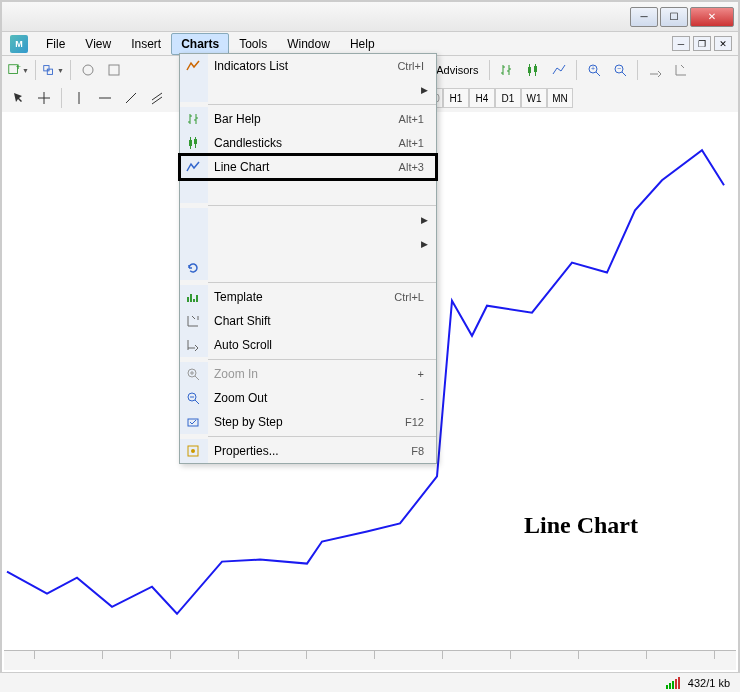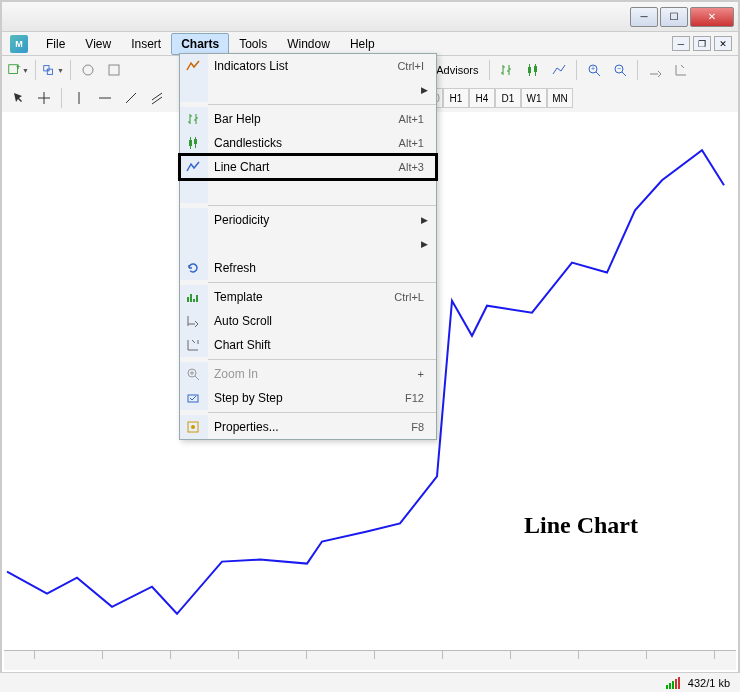--- a/index.html
+++ b/index.html
@@ -260,72 +260,81 @@
       </span>
       <span class="dd-label">Line Chart</span>
       <span class="dd-shortcut">Alt+3</span>
     </div>
     <div class="dd-item">
       <span class="dd-icon"></span>
     </div>
     <div class="dd-sep"></div>
     <div class="dd-item">
       <span class="dd-icon"></span>
-      <span class="dd-label">Periodicity</span>
       <span class="dd-submenu">▶</span>
     </div>
     <div class="dd-item">
       <span class="dd-icon"></span>
       <span class="dd-submenu">▶</span>
     </div>
     <div class="dd-item">
       <span class="dd-icon">
         <svg class="ico" viewBox="0 0 16 16">
           <path d="M4 8a4 4 0 1 1 1.2 2.8M4 8V5M4 8h3" stroke="#36c" fill="none" stroke-width="1.5"></path>
         </svg>
       </span>
-      <span class="dd-label">Refresh</span>
     </div>
     <div class="dd-sep"></div>
     <div class="dd-item">
       <span class="dd-icon">
         <svg class="ico" viewBox="0 0 16 16">
           <path d="M3 13V8M6 13V5M9 13V10M12 13V6" stroke="#393" stroke-width="2"></path>
         </svg>
       </span>
       <span class="dd-label">Template</span>
       <span class="dd-shortcut">Ctrl+L</span>
     </div>
     <div class="dd-item">
       <span class="dd-icon">
         <svg class="ico" viewBox="0 0 16 16">
+          <path d="M3 3v10h10M7 3l3 3M13 3v4" stroke="#666" fill="none"></path>
+        </svg>
+      </span>
+      <span class="dd-label">Chart Shift</span>
+    </div>
+    <div class="dd-item">
+      <span class="dd-icon">
+        <svg class="ico" viewBox="0 0 16 16">
           <path d="M3 11h7M10 8l3 3-3 3M3 3v10" stroke="#666" fill="none"></path>
         </svg>
       </span>
       <span class="dd-label">Auto Scroll</span>
-    </div>
-    <div class="dd-item">
-      <span class="dd-icon">
-        <svg class="ico" viewBox="0 0 16 16">
-          <path d="M3 3v10h10M7 3l3 3M13 3v4" stroke="#666" fill="none"></path>
-        </svg>
-      </span>
-      <span class="dd-label">Chart Shift</span>
     </div>
     <div class="dd-sep"></div>
     <div class="dd-item disabled">
       <span class="dd-icon">
         <svg class="ico" viewBox="0 0 16 16">
           <circle cx="7" cy="7" r="4" fill="none" stroke="#999"></circle>
           <line x1="10" y1="10" x2="14" y2="14" stroke="#999"></line>
           <path d="M5 7h4M7 5v4" stroke="#999"></path>
         </svg>
       </span>
       <span class="dd-label">Zoom In</span>
       <span class="dd-shortcut">+</span>
+    </div>
+    <div class="dd-item">
+      <span class="dd-icon">
+        <svg class="ico" viewBox="0 0 16 16">
+          <circle cx="7" cy="7" r="4" fill="none" stroke="#36c"></circle>
+          <line x1="10" y1="10" x2="14" y2="14" stroke="#36c"></line>
+          <path d="M5 7h4" stroke="#36c"></path>
+        </svg>
+      </span>
+      <span class="dd-label">Zoom Out</span>
+      <span class="dd-shortcut">-</span>
     </div>
     <div class="dd-item">
       <span class="dd-icon">
         <svg class="ico" viewBox="0 0 16 16">
           <rect x="3" y="5" width="10" height="7" fill="none" stroke="#36c"></rect>
           <path d="M5 8l2 2 4-4" stroke="#36c" fill="none"></path>
         </svg>
       </span>
       <span class="dd-label">Step by Step</span>
       <span class="dd-shortcut">F12</span>

